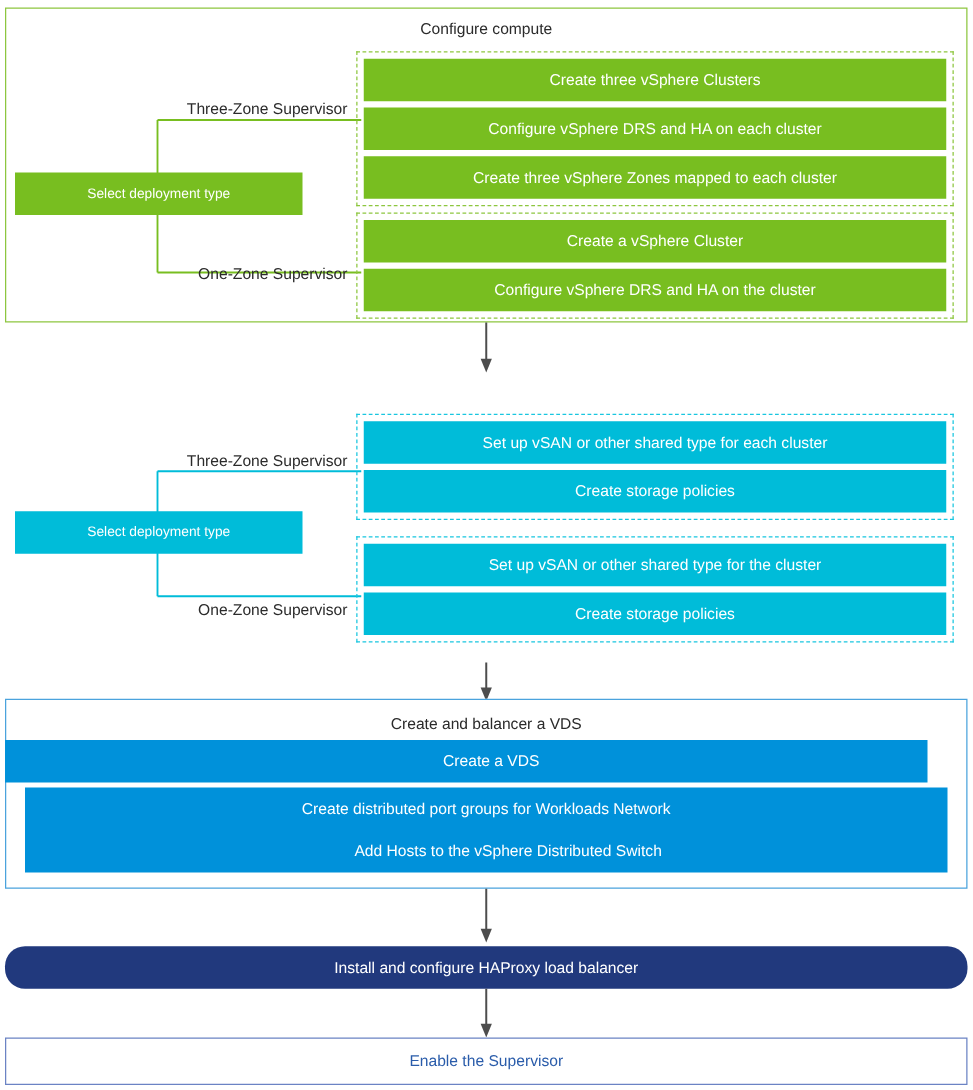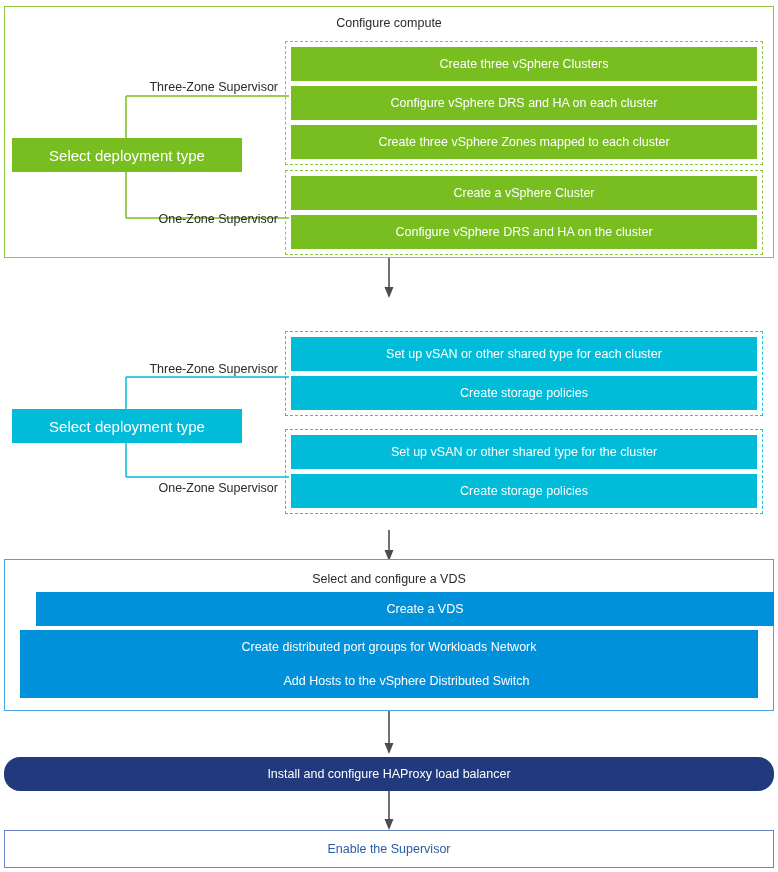--- a/index.html
+++ b/index.html
@@ -69,21 +69,21 @@
   #vds-section > .section-title { top: 11px; }
 
   
   .selector-box {
     position: absolute;
     box-sizing: border-box;
     display: flex;
     align-items: center;
     justify-content: center;
     color: #ffffff;
-    font-size: 15px;
+    font-size: 11px;
   }
   .selector-green { background: #78be20; }
   .selector-cyan  { background: #00bcd9; }
 
   
   .branch-label {
     position: absolute;
     font-size: 12.5px;
     color: #2b2b2b;
     white-space: nowrap;
@@ -215,24 +215,24 @@
   <div class="step-bar bar-cyan" style="left:291px; top:474px; width:466px; height:34px;">
     <span>Create storage policies</span>
   </div>
 
   <svg class="arrow-svg" style="left:380px; top:530px;" width="20" height="32">
     <path d="M9,0 L9,23" stroke="#4d4d4d" stroke-width="1.6" fill="none"></path>
     <path d="M9,31 L4.5,20 L13.5,20 Z" fill="#4d4d4d"></path>
   </svg>
 
   <div class="section" id="vds-section">
-    <div class="section-title">Select and configure a VDS</div>
-  </div>
-
-  <div class="step-bar bar-blue" style="left:36px; top:592px; width:738px; height:34px;padding-left:40px;">
+    <div class="section-title">Create and balancer a VDS</div>
+  </div>
+
+  <div class="step-bar bar-blue" style="left:4px; top:592px; width:738px; height:34px;padding-left:40px;">
     <span>Create a VDS</span>
   </div>
   <div class="step-bar bar-blue" style="left:20px; top:630px; width:738px; height:34px;">
     <span>Create distributed port groups for Workloads Network</span>
   </div>
   <div class="step-bar bar-blue" style="left:20px; top:664px; width:738px; height:34px;padding-left:35px;">
     <span>Add Hosts to the vSphere Distributed Switch</span>
   </div>
 
   <svg class="arrow-svg" style="left:380px; top:711px;" width="20" height="44">

